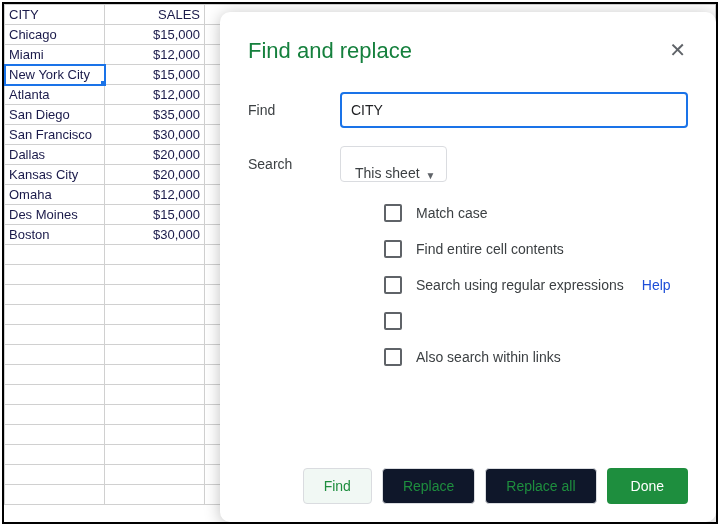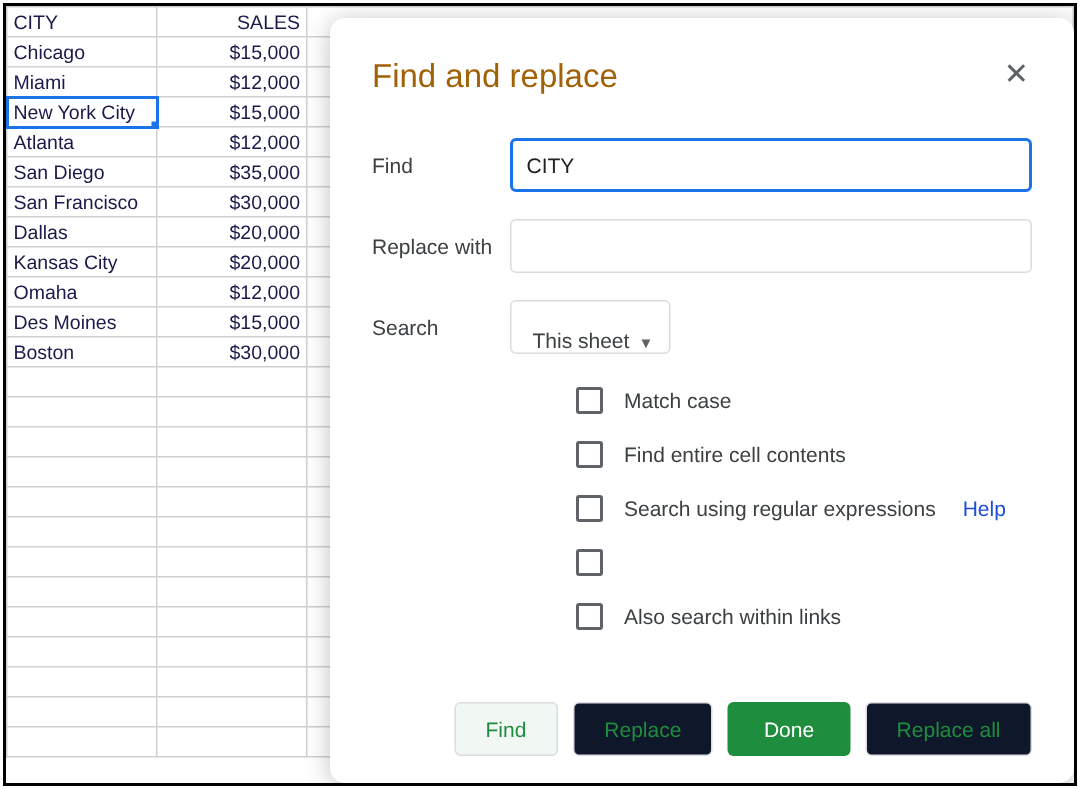--- a/index.html
+++ b/index.html
@@ -10,21 +10,21 @@
 td { border: 1px solid #d0d0d0; padding: 2px 4px; height: 20px; font-size: 13px; color: #1a1a4a; font-family: Arial, sans-serif; vertical-align: middle; white-space: nowrap; overflow: hidden; }
 td.header { font-weight: normal; }
 td.sales { text-align: right; }
 td.selected { outline: 2px solid #1a73e8; outline-offset: -1px; position: relative; margin-left: 42px; }
 td.selected::after { content: ''; position: absolute; right: -3px; bottom: -3px; width: 6px; height: 6px; background: #1a73e8; }
 .col-a { width: 100px; }
 .col-b { width: 100px; }
 .col-rest { width: auto; }
 .dialog { position: absolute; left: 216px; top: 8px; width: 496px; height: 510px; background: #fff; border-radius: 10px; box-shadow: 0 2px 16px rgba(0,0,0,0.25); padding: 26px 28px 18px 28px; display: flex; flex-direction: column; }
 .dialog-header { display: flex; justify-content: space-between; align-items: flex-start; margin-bottom: 28px; }
-.dialog-title { font-size: 22px; font-weight: 400; color: #a16207; font-family: 'Google Sans', Arial, sans-serif; }
+.dialog-title { font-size: 22px; font-weight: 400; color: #15803d; font-family: 'Google Sans', Arial, sans-serif; }
 .close-x { color: #5f6368; font-size: 20px; cursor: pointer; line-height: 1; padding: 2px; }
 .form-row { display: flex; align-items: center; margin-bottom: 18px; }
 .form-label { width: 92px; font-size: 14px; color: #3c4043; }
 .form-input { flex: 1; height: 36px; border: 1px solid #dadce0; border-radius: 4px; padding: 0 10px; font-size: 14px; color: #202124; }
 .form-input.focused { border: 2px solid #1a73e8; padding: 0 9px; }
 .dropdown { display: inline-flex; align-items: flex-end; height: 36px; border: 1px solid #dadce0; border-radius: 4px; padding: 0 10px 0 14px; font-size: 14px; color: #3c4043; cursor: pointer; gap: 6px; }
 .dropdown-caret { font-size: 10px; color: #5f6368; }
 .checkbox-group { margin-left: 92px; display: flex; flex-direction: column; gap: 18px; margin-top: 4px; }
 .checkbox-row { display: flex; align-items: center; gap: 14px; font-size: 14px; color: #3c4043; margin-left: 44px; }
 .checkbox { width: 18px; height: 18px; border: 2px solid #5f6368; border-radius: 2px; flex-shrink: 0; }
@@ -180,24 +180,20 @@
     <div class="dialog-header">
       <div class="dialog-title">Find and replace</div>
       <div class="close-x">✕</div>
     </div>
 
     <div class="form-row">
       <div class="form-label">Find</div>
       <input class="form-input focused" value="CITY" style="">
     </div>
 
-    <div class="form-row">
-      <div class="form-label">Replace with</div>
-      <input class="form-input" value="" style="">
-    </div>
 
     <div class="form-row">
       <div class="form-label">Search</div>
       <div class="dropdown">
         <span>This sheet</span>
         <span class="dropdown-caret">▼</span>
       </div>
     </div>
 
     <div class="checkbox-group">
@@ -219,17 +215,17 @@
       </div>
       <div class="checkbox-row">
         <div class="checkbox"></div>
         <span>Also search within links</span>
       </div>
     </div>
 
     <div class="button-row">
       <div class="btn btn-outline find">Find</div>
       <div class="btn btn-outline">Replace</div>
+      <div class="btn btn-outline">Replace all</div>
       <div class="btn btn-primary">Done</div>
-      <div class="btn btn-outline">Replace all</div>
     </div>
   </div>
 </div>
 
 </body></html>

